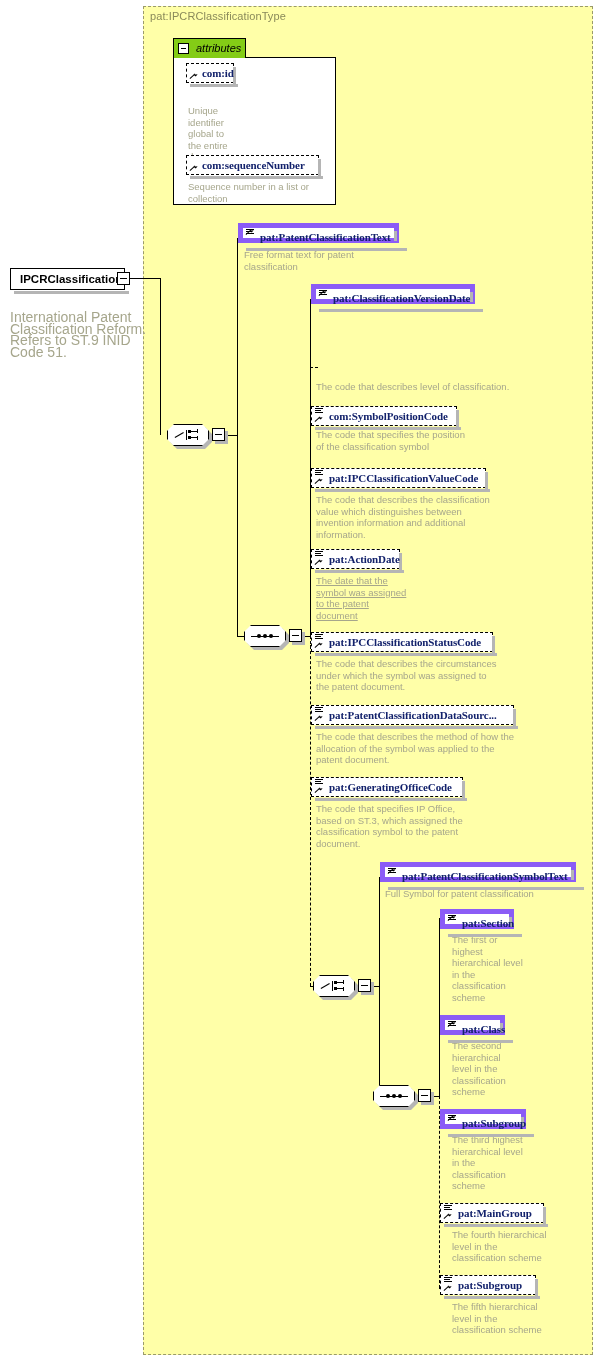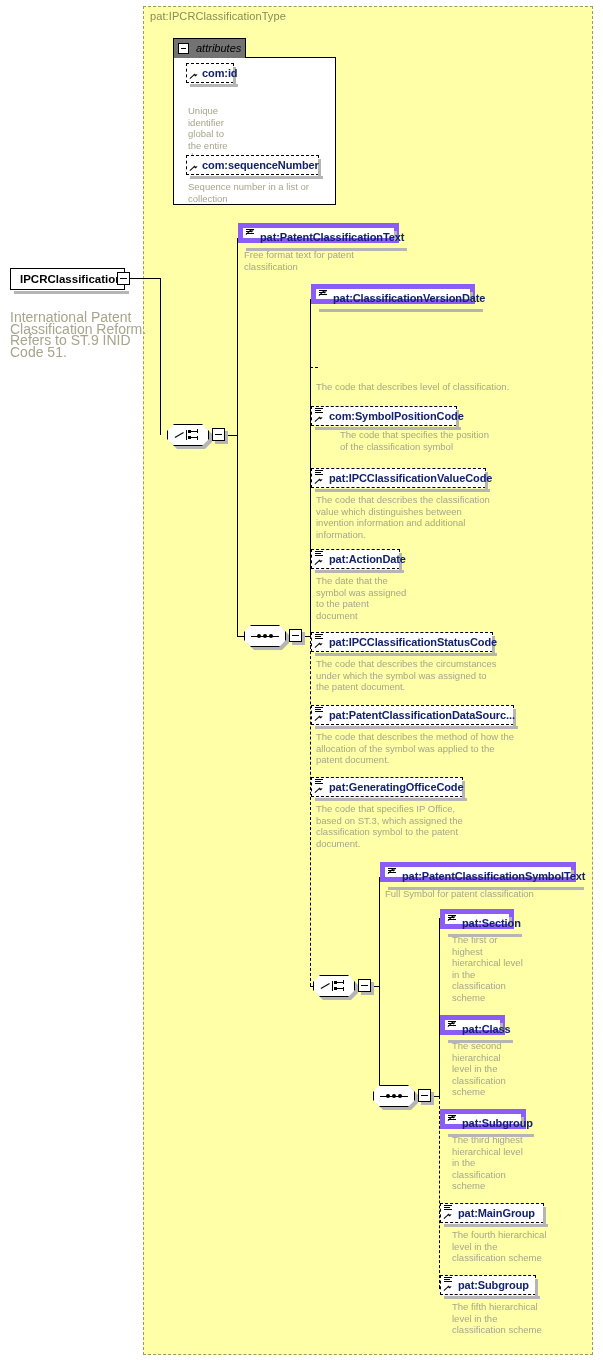--- a/index.html
+++ b/index.html
@@ -31,21 +31,21 @@
     color:#8a8a5a;
     letter-spacing:0.1px;
     white-space:nowrap;
   }
 
   
   .attrs-tab{
     position:absolute;
     left:173px; top:38px;
     width:73px; height:20px;
-    background:#737373;
+    background:#84cc16;
     border:1px solid #000;
     border-bottom:none;
     box-sizing:border-box;
     z-index:4;
   }
   .attrs-tab .lbl{
     position:absolute;
     left:22px; top:3px;
     font-size:11px;
     font-style:italic;
@@ -89,20 +89,21 @@
   .node.dashed{ border:1px dashed #000; }
   .node .nlabel{
     position:absolute;
     left:17px;
     top:3px;
     font-size:11px;
     font-weight:bold;
     color:#12216b;
     white-space:nowrap;
     letter-spacing:-0.1px;
+    font-family:Liberation Serif, serif;
   }
   .node .shadow{
     position:absolute;
     left:3px;
     top:20px;
     height:3px;
     background:#b5b5b5;
     z-index:-1;
   }
   .node .sideshadow{
@@ -417,21 +418,21 @@
     <span class="eicon">
         <i></i>
         <i></i>
         <i></i>
       </span>
     <span class="aicon"></span>
     <span class="nlabel">com:SymbolPositionCode</span>
     <span class="shadow" style="width:146px;"></span>
     <span class="sideshadow"></span>
   </div>
-  <div class="anno" style="left:316px;top:429px;width:200px;margin-left:24px;">The code that specifies the position
+  <div class="anno" style="left:316px;top:429px;width:200px;">The code that specifies the position
 of the classification symbol</div>
 
   <div class="lnd h" style="left:310px;top:481px;width:8px;"></div>
   <div class="node dashed" style="left:311px;top:468px;width:175px;">
     <span class="eicon">
         <i></i>
         <i></i>
         <i></i>
       </span>
     <span class="aicon"></span>
@@ -449,21 +450,21 @@
     <span class="eicon">
         <i></i>
         <i></i>
         <i></i>
       </span>
     <span class="aicon"></span>
     <span class="nlabel">pat:ActionDate</span>
     <span class="shadow" style="width:89px;"></span>
     <span class="sideshadow"></span>
   </div>
-  <div class="anno" style="left:316px;top:575px;width:120px;">The date that the
+  <div class="anno" style="left:316px;top:575px;width:120px;text-decoration:underline;">The date that the
 symbol was assigned
 to the patent
 document</div>
 
   <div class="lnd h" style="left:310px;top:645px;width:8px;"></div>
   <div class="node dashed" style="left:311px;top:632px;width:182px;">
     <span class="eicon">
         <i></i>
         <i></i>
         <i></i>

